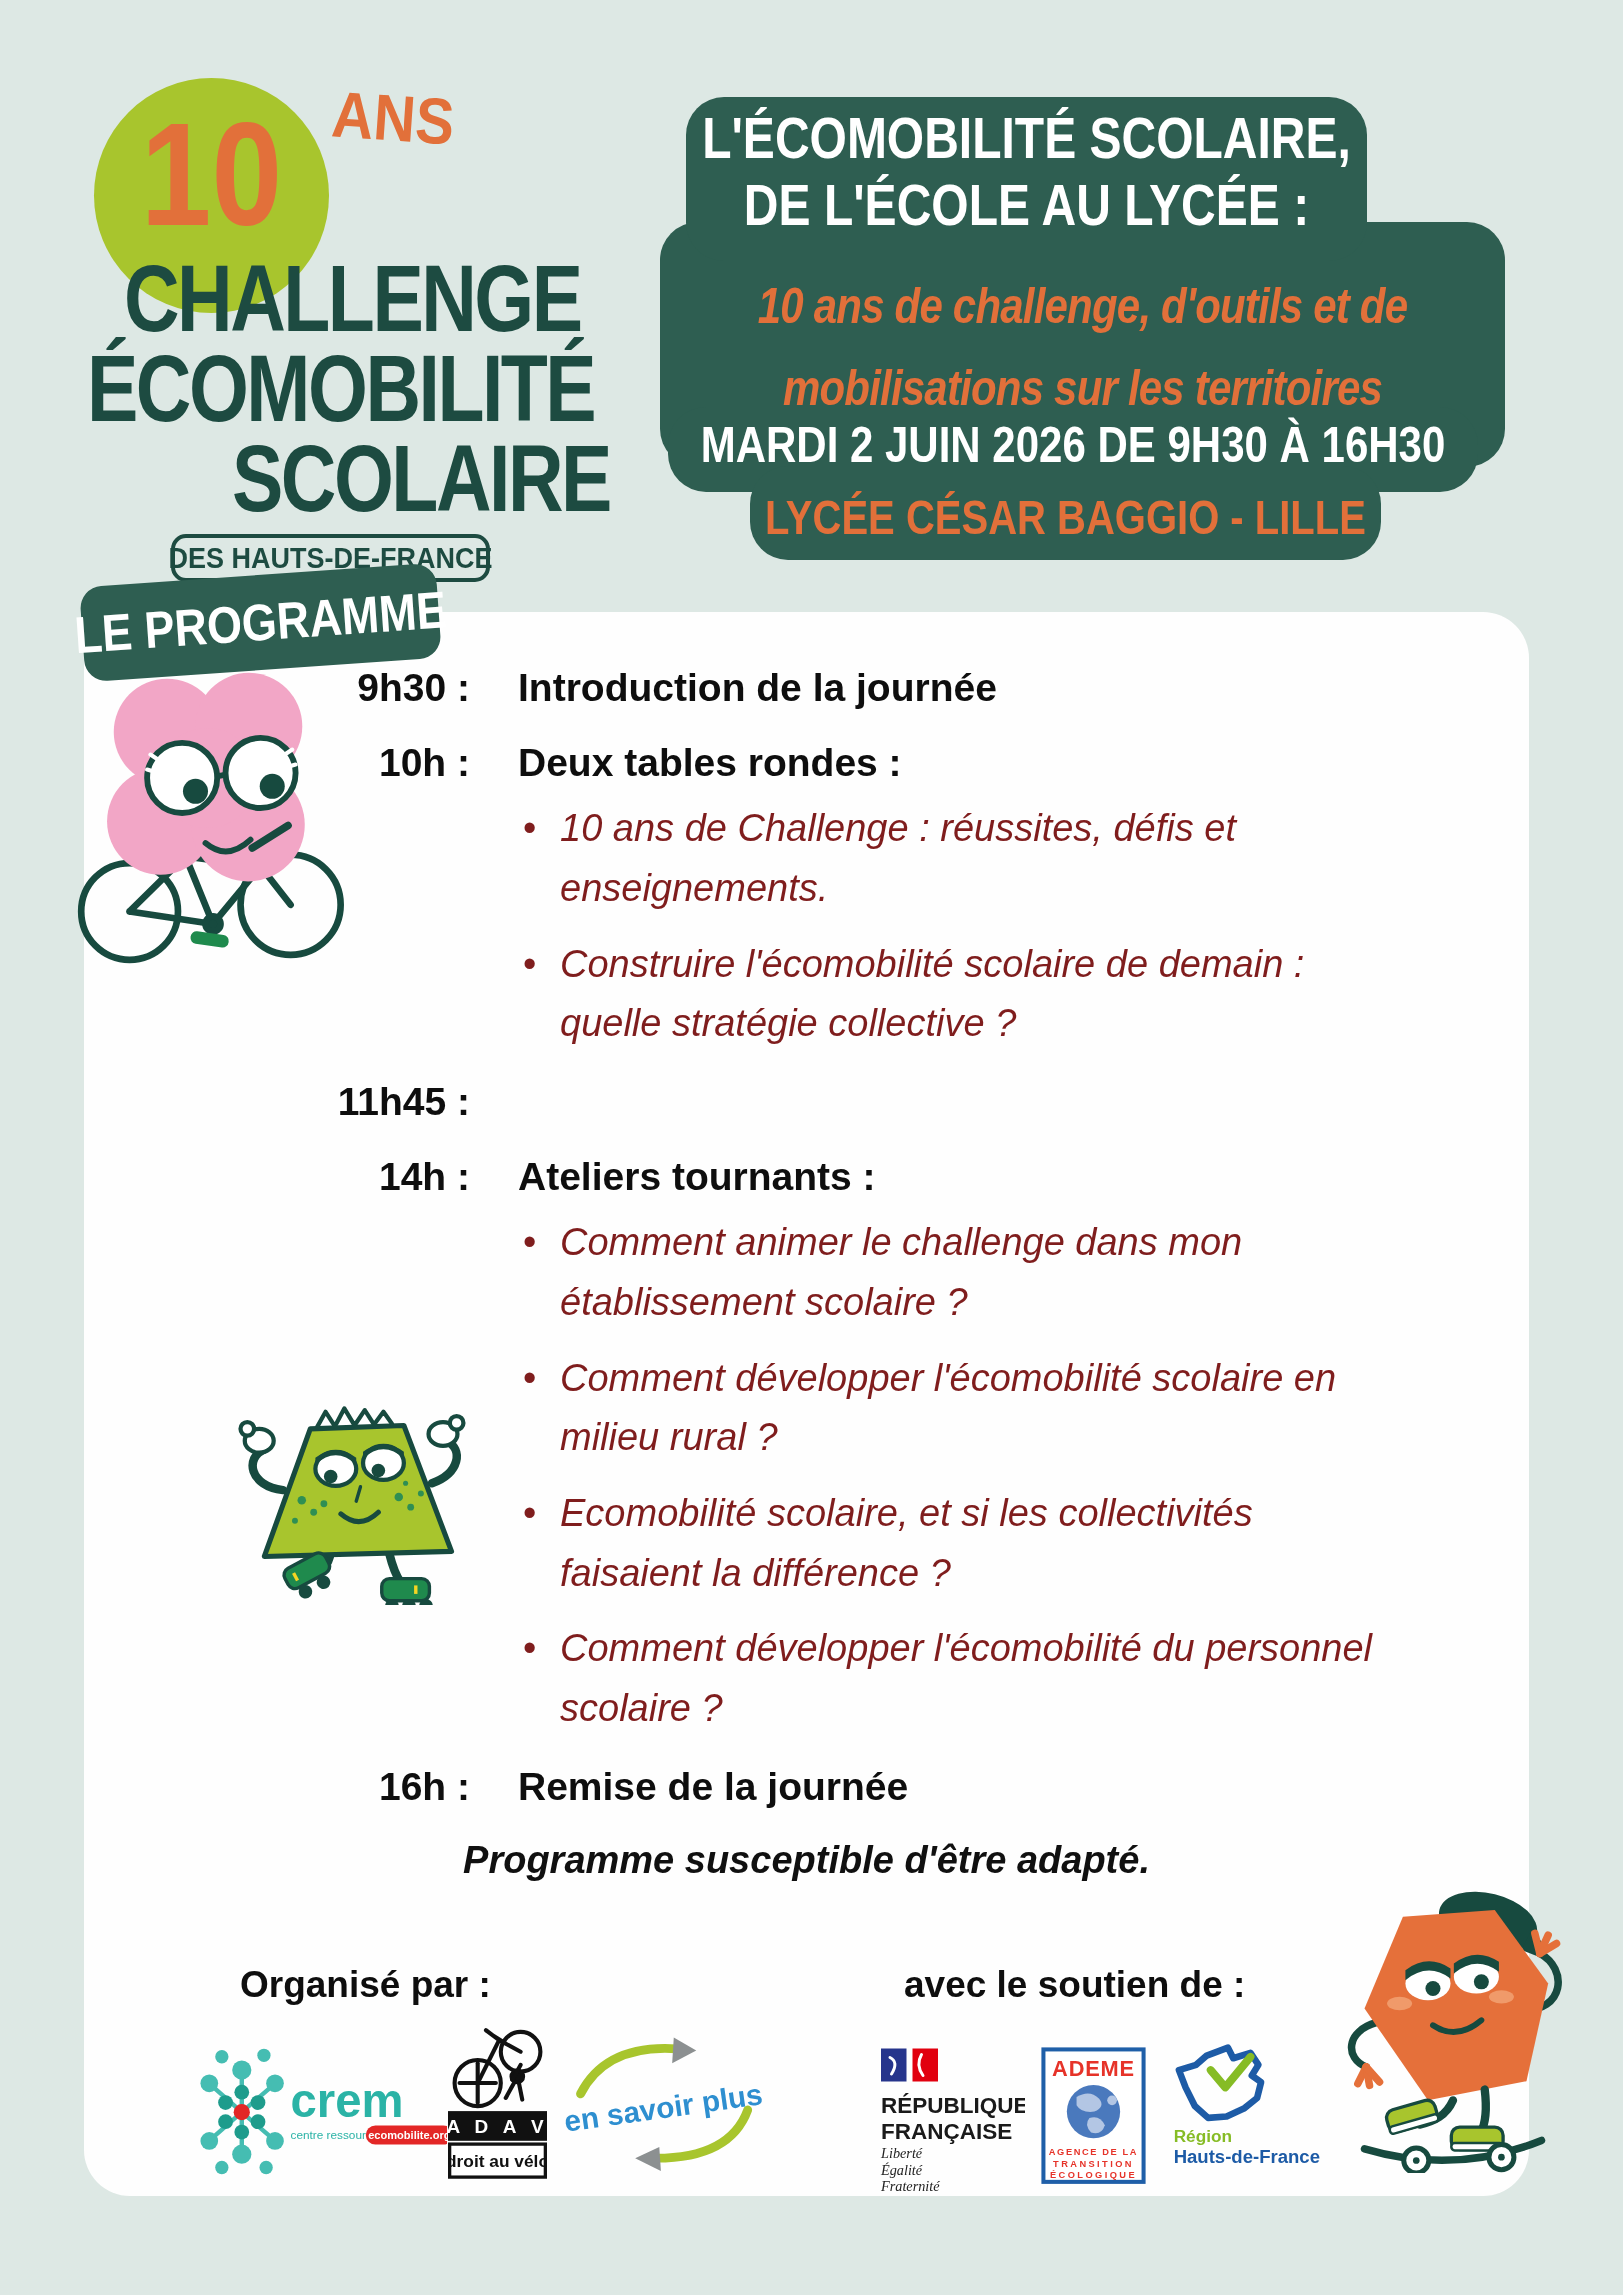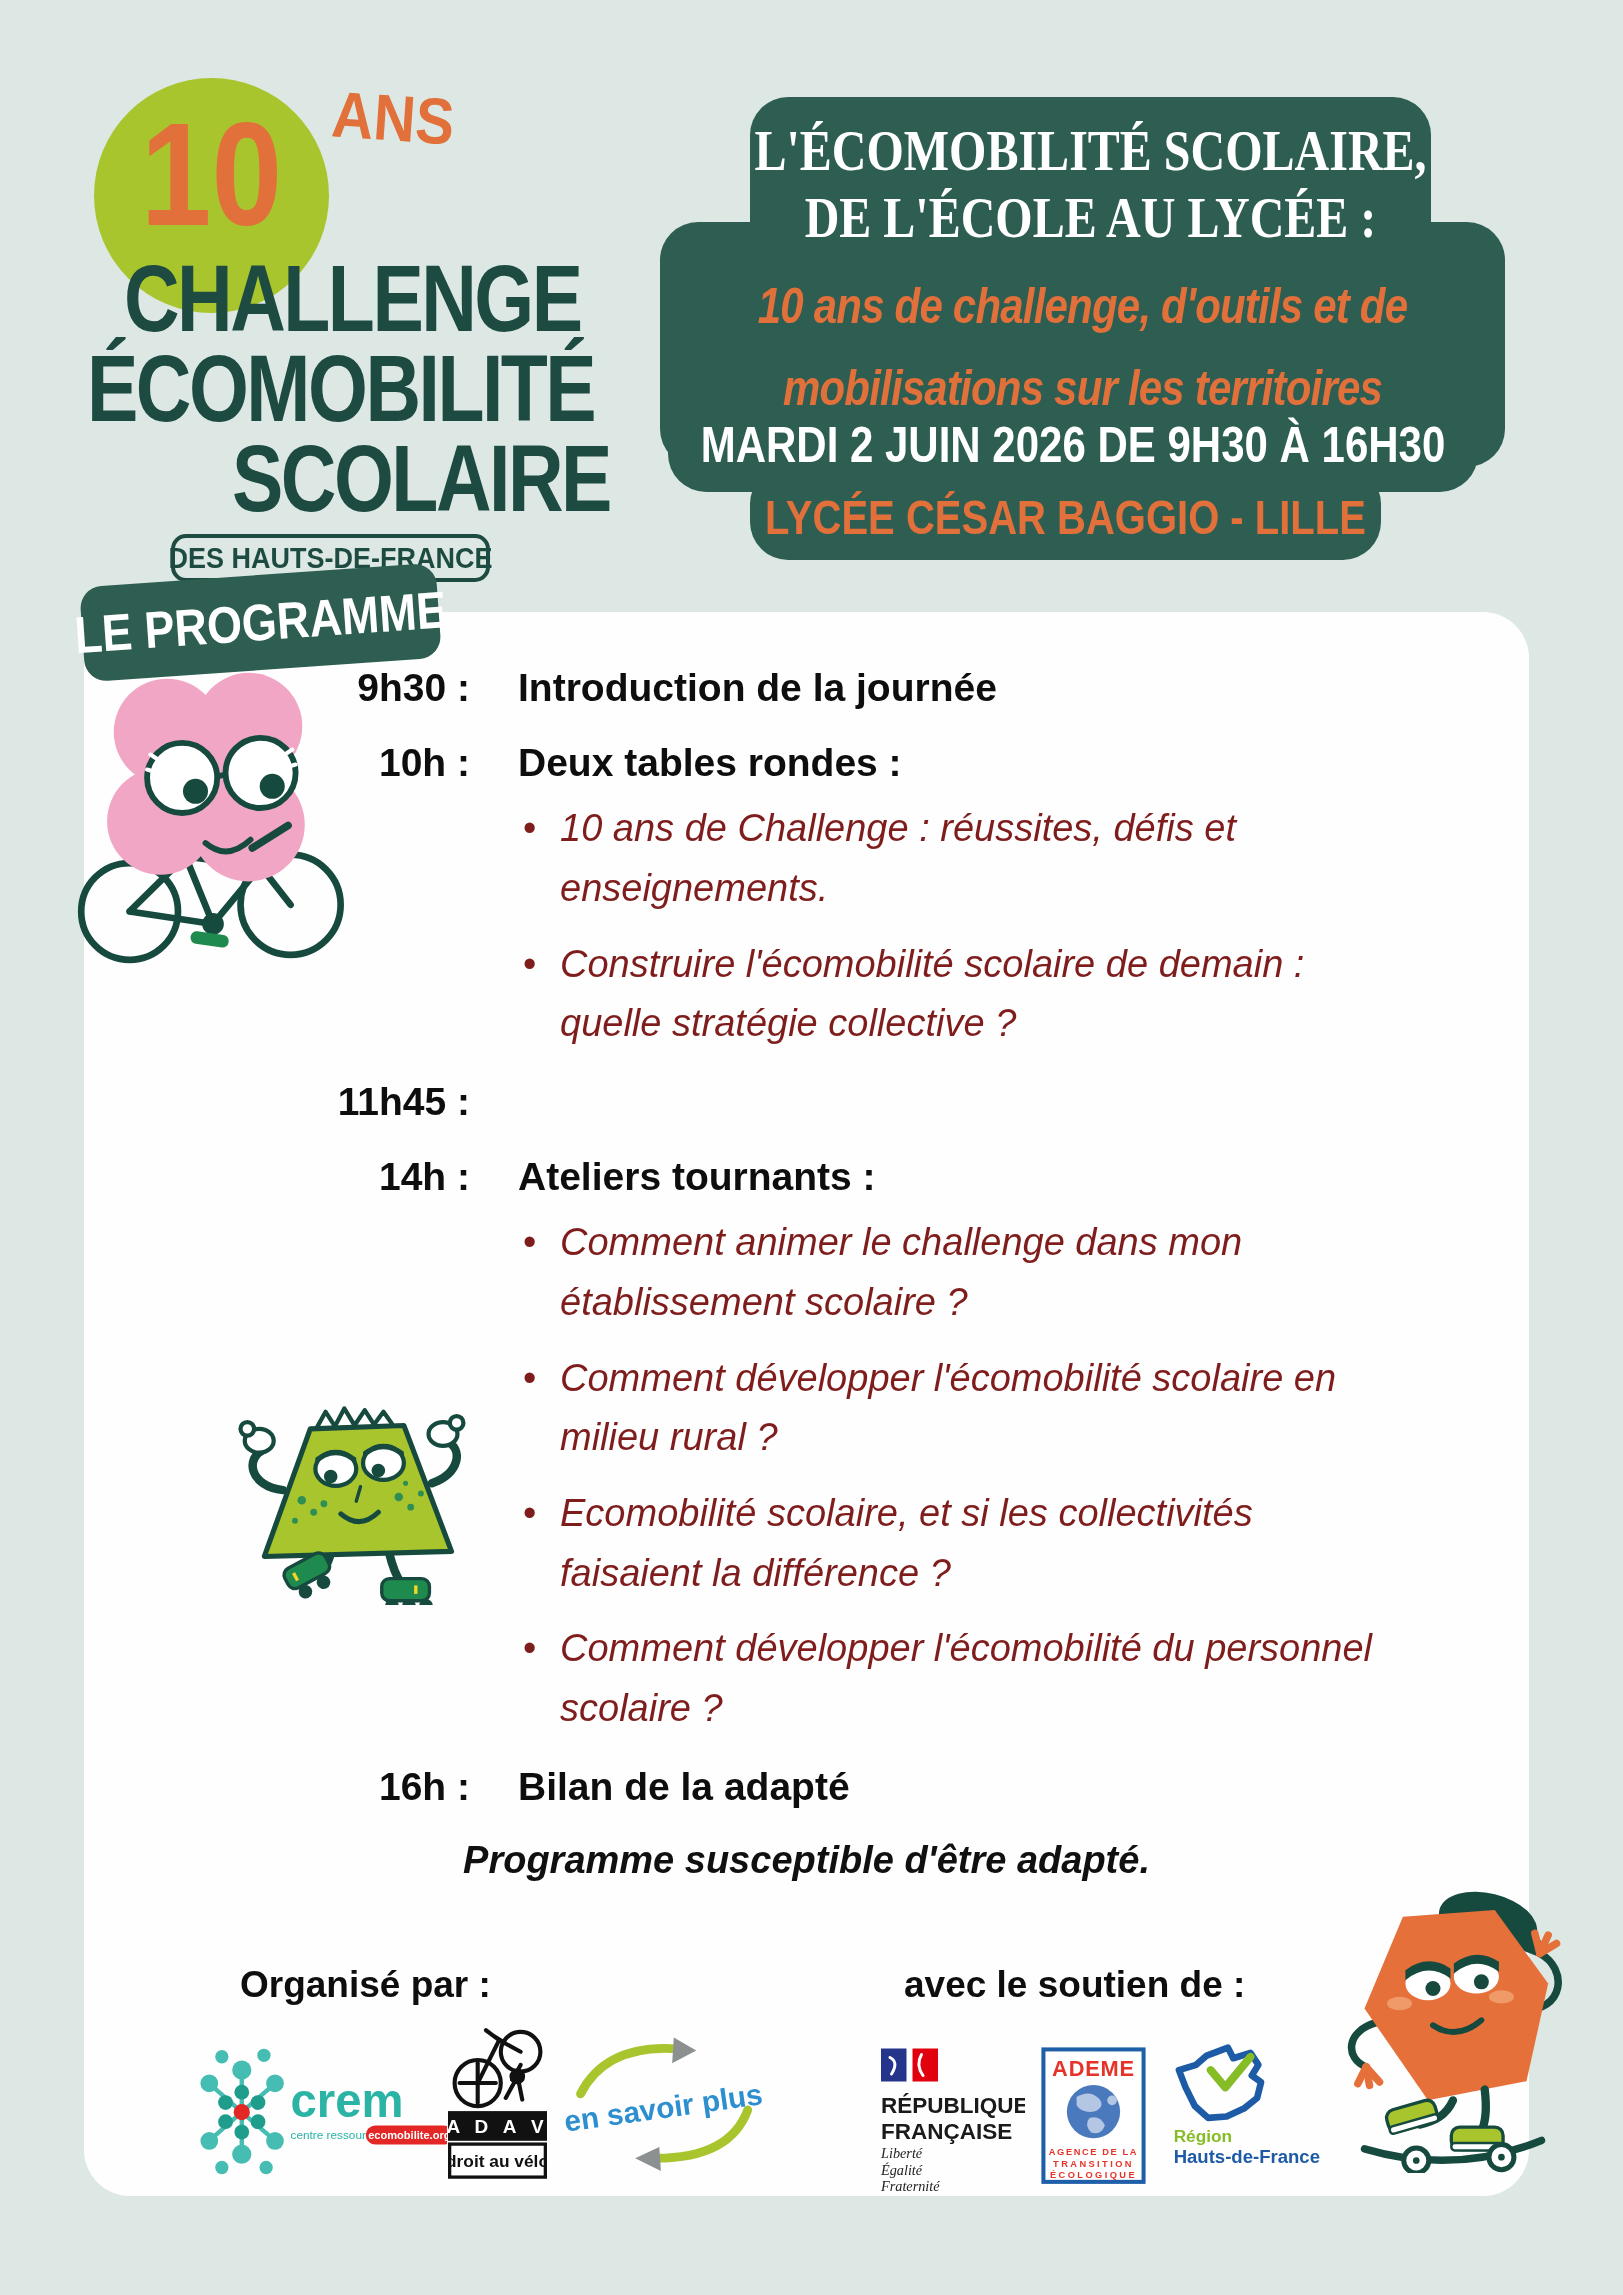--- a/index.html
+++ b/index.html
@@ -12,21 +12,21 @@
   .logo-ans { position:absolute; left:332px; top:84px; font-size:58px; font-weight:bold; color:#e2703a; transform:rotate(4deg) scaleY(1.12); }
   .logo-word { position:absolute; color:#1d4b41; font-weight:bold; font-size:77px; letter-spacing:-2.5px; transform:scaleY(1.22); transform-origin:top left; white-space:nowrap; }
   .lw1 { left:124px; top:244px; }
   .lw2 { left:87px; top:334px; }
   .lw3 { left:232px; top:424px; }
   .region-pill { position:absolute; left:171px; top:534px; width:319px; height:48px; border:4.2px solid #1d4b41; border-radius:15px; display:flex; align-items:center; justify-content:center; background:transparent; }
   .region-pill span { font-size:27px; font-weight:bold; color:#1d4b41; letter-spacing:0; transform:scaleY(1.1); white-space:nowrap; }
 
   
   .blk { position:absolute; background:#2e5e51; border-radius:38px; }
-  .blk-title { left:750px; top:97px; width:681px; height:164px; padding-top:20px;font-family:Liberation Serif, serif; }
+  .blk-title { left:686px; top:97px; width:681px; height:164px; padding-top:8px; }
   .blk-sub { left:660px; top:222px; width:845px; height:245px; padding-top:43px; }
   .hline { text-align:center; color:#ffffff; font-weight:bold; font-size:48px; line-height:67px; transform:scaleY(1.18); white-space:nowrap; }
   .sline { text-align:center; color:#e2703a; font-weight:bold; font-style:italic; font-size:42px; letter-spacing:-0.8px; line-height:82px; transform:scaleY(1.18); white-space:nowrap; }
   .blk-date { left:668px; top:407px; width:810px; height:85px; }
   .blk-loc { left:750px; top:466px; width:631px; height:94px; }
   .date-text { position:absolute; left:668px; top:421px; width:810px; text-align:center; color:#ffffff; font-weight:bold; font-size:42px; transform:scaleY(1.18); white-space:nowrap; }
   .loc-text { position:absolute; left:750px; top:496px; width:631px; text-align:center; color:#e2703a; font-weight:bold; font-size:40px; transform:scaleY(1.18); white-space:nowrap; }
 
   
   .card { position:absolute; left:84px; top:612px; width:1445px; height:1584px; background:#fefefe; border-radius:46px; }
@@ -113,21 +113,21 @@
           <div class="bullet">Comment animer le challenge dans mon établissement scolaire ?</div>
           <div class="bullet">Comment développer l'écomobilité scolaire en milieu rural ?</div>
           <div class="bullet">Ecomobilité scolaire, et si les collectivités faisaient la différence ?</div>
           <div class="bullet">Comment développer l'écomobilité du personnel scolaire ?</div>
         </div>
       </div>
     </div>
     <div class="p-row">
       <div class="p-time">16h :</div>
       <div class="p-body">
-          <div class="p-title">Bilan de la adapté</div>
+          <div class="p-title">Remise de la journée</div>
         </div>
     </div>
     <div class="p-note">Programme susceptible d'être adapté.</div>
   </div>
 
   <div class="org-label org-left">Organisé par :</div>
   <div class="org-label org-right">avec le soutien de :</div>
 
   <svg class="abs" style="left:42px; top:661px;" width="317" height="309" viewBox="0 0 380 370">
     <g stroke="#174a3f" stroke-width="8" fill="none" stroke-linecap="round">

